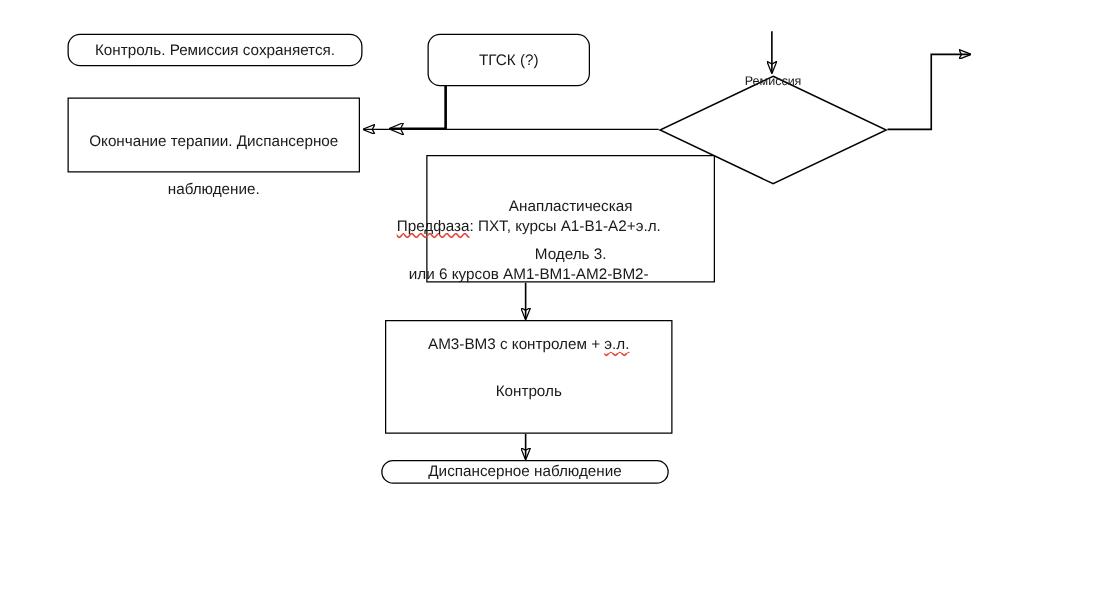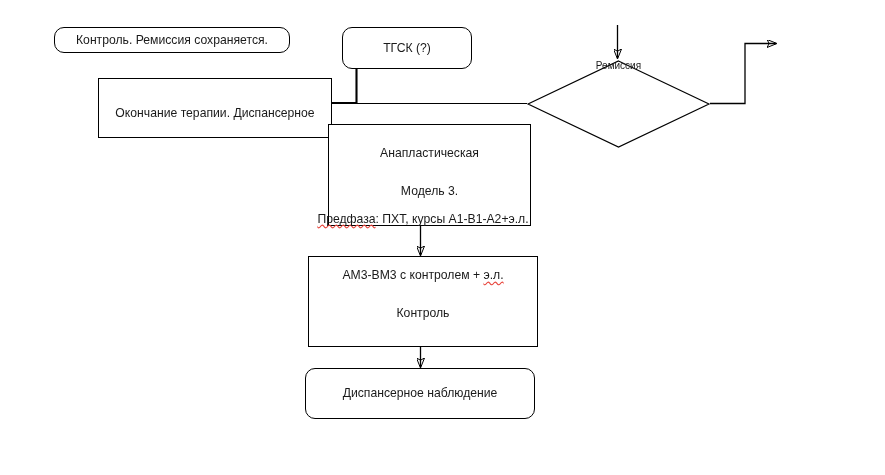--- a/index.html
+++ b/index.html
@@ -109,55 +109,57 @@
 
     <g>
       <line x1="420.5" y1="347" x2="420.5" y2="367" stroke-width="1.3" marker-end="url(#arrow)"></line>
     </g>
   </svg>
 
   <div class="node vcenter" style="left:54px; top:27px; width:236px; height:26px;">
     <span>Контроль. Ремиссия сохраняется.</span>
   </div>
 
-  <div class="node" style="left:54px; top:78px; width:234px; height:60px; padding-top:6px;margin-left:44px;">
+  <div class="node" style="left:54px; top:78px; width:234px; height:60px; padding-top:6px;">
     <div>
       <div>Окончание терапии. Диспансерное</div>
+      <div>наблюдение.</div>
     </div>
   </div>
 
   <div class="node vcenter" style="left:313px; top:27px; width:130px; height:42px;margin-left:29px;">
     <span>ТГСК (?)</span>
   </div>
 
   <div class="diamond-wrap" style="left:527px; top:60px; width:183px; height:88px;">
     <svg width="183" height="88" viewBox="0 0 183 88">
       <polygon points="91.5,1 182,44 91.5,87 1,44" fill="#ffffff" stroke="#000000" stroke-width="1.15"></polygon>
     </svg>
     <div class="diamond-label">
       <span>Ремиссия</span>
     </div>
   </div>
 
-  <div class="node" style="left:328px; top:124px; width:203px; height:102px; padding-top:0;">
+  <div class="node" style="left:341px; top:124px; width:231px; height:102px; padding-top:12px;">
     <div>
       <div>Анапластическая</div>
       <div>Модель 3.</div>
     </div>
   </div>
 
   <div class="node" style="left:308px; top:256px; width:230px; height:91px; padding-top:7px;align-items:flex-end;">
     <div>
       <div>
         <span class="spell">Предфаза</span><span>: ПХТ, курсы А1-В1-А2+э.л.</span>
       </div>
+      <div>или 6 курсов АМ1-ВМ1-АМ2-ВМ2-</div>
       <div>
         <span>АМ3-ВМ3 с контролем + </span><span class="spell">э.л.</span>
       </div>
       <div>Контроль</div>
     </div>
   </div>
 
-  <div class="node vcenter" style="left:305px; top:368px; width:230px; height:51px;">
+  <div class="node vcenter" style="left:305px; top:368px; width:230px; height:19px;">
     <span>Диспансерное наблюдение</span>
   </div>
 
 </div>
 
 </body></html>

